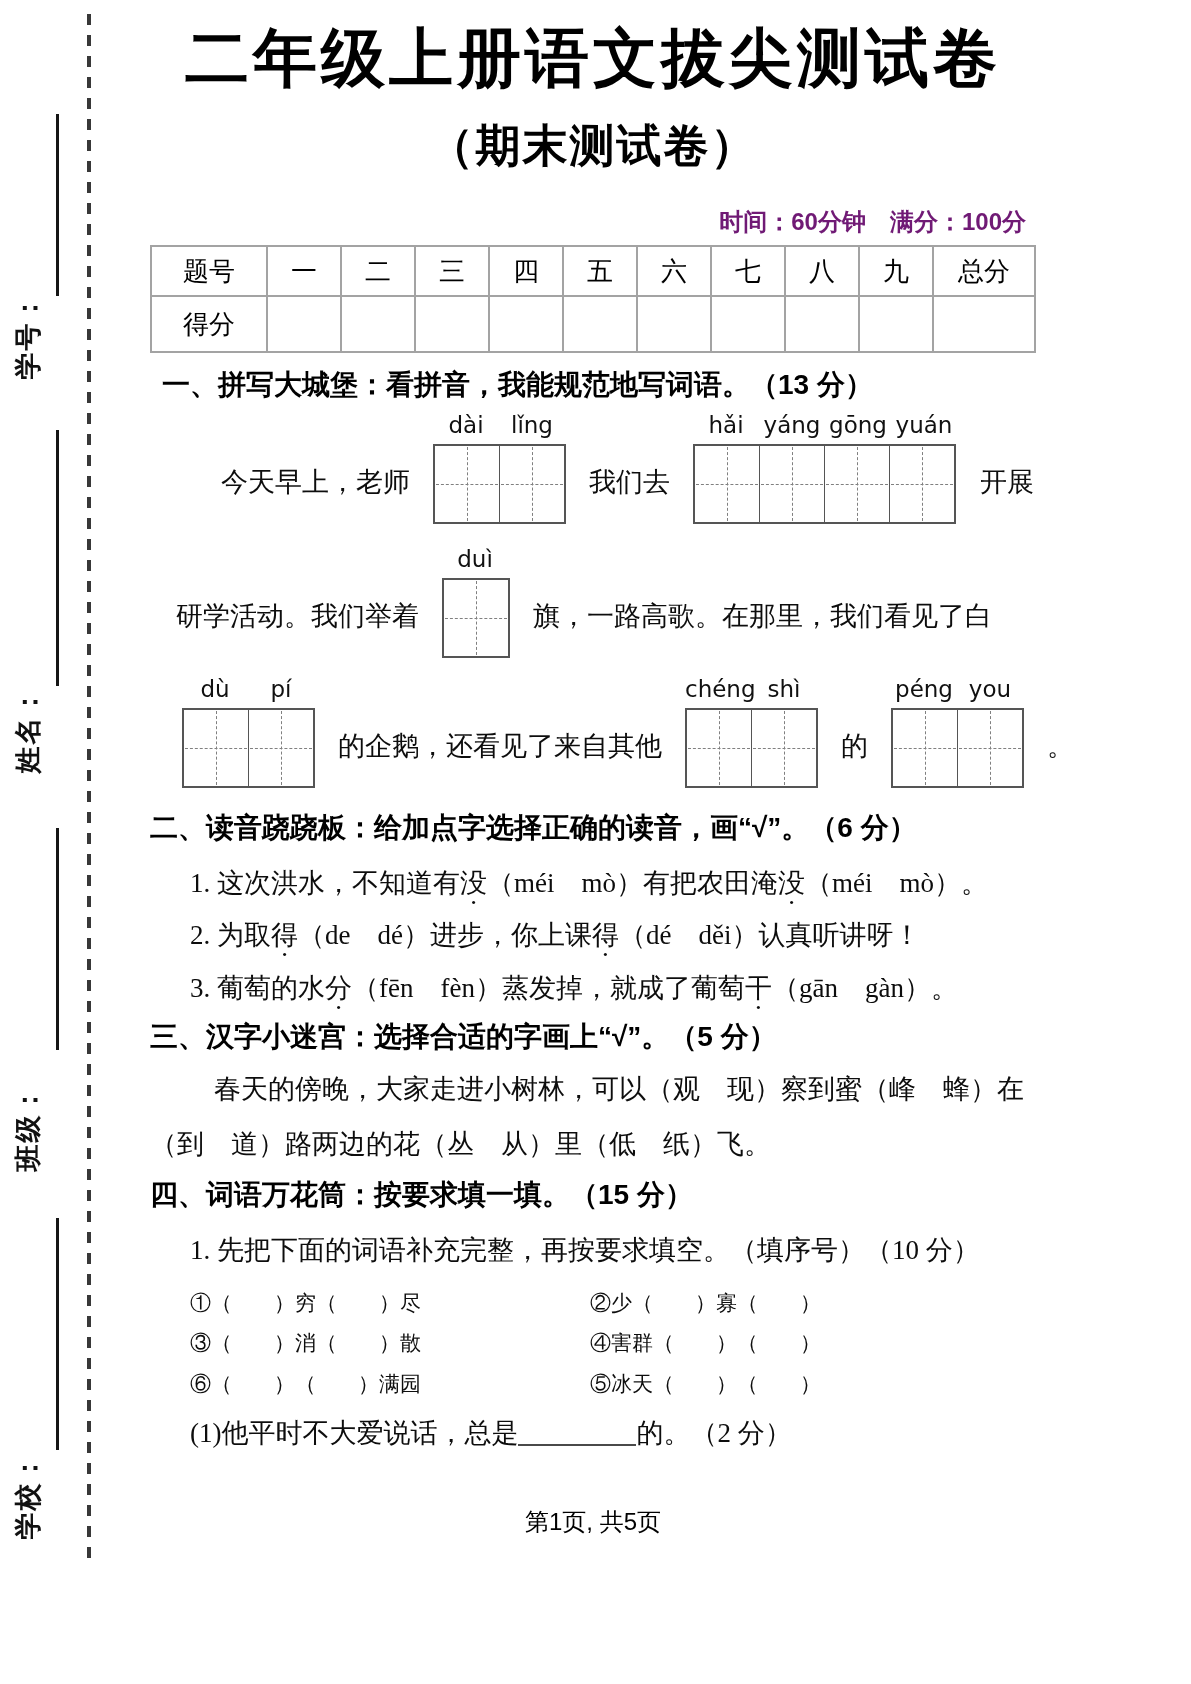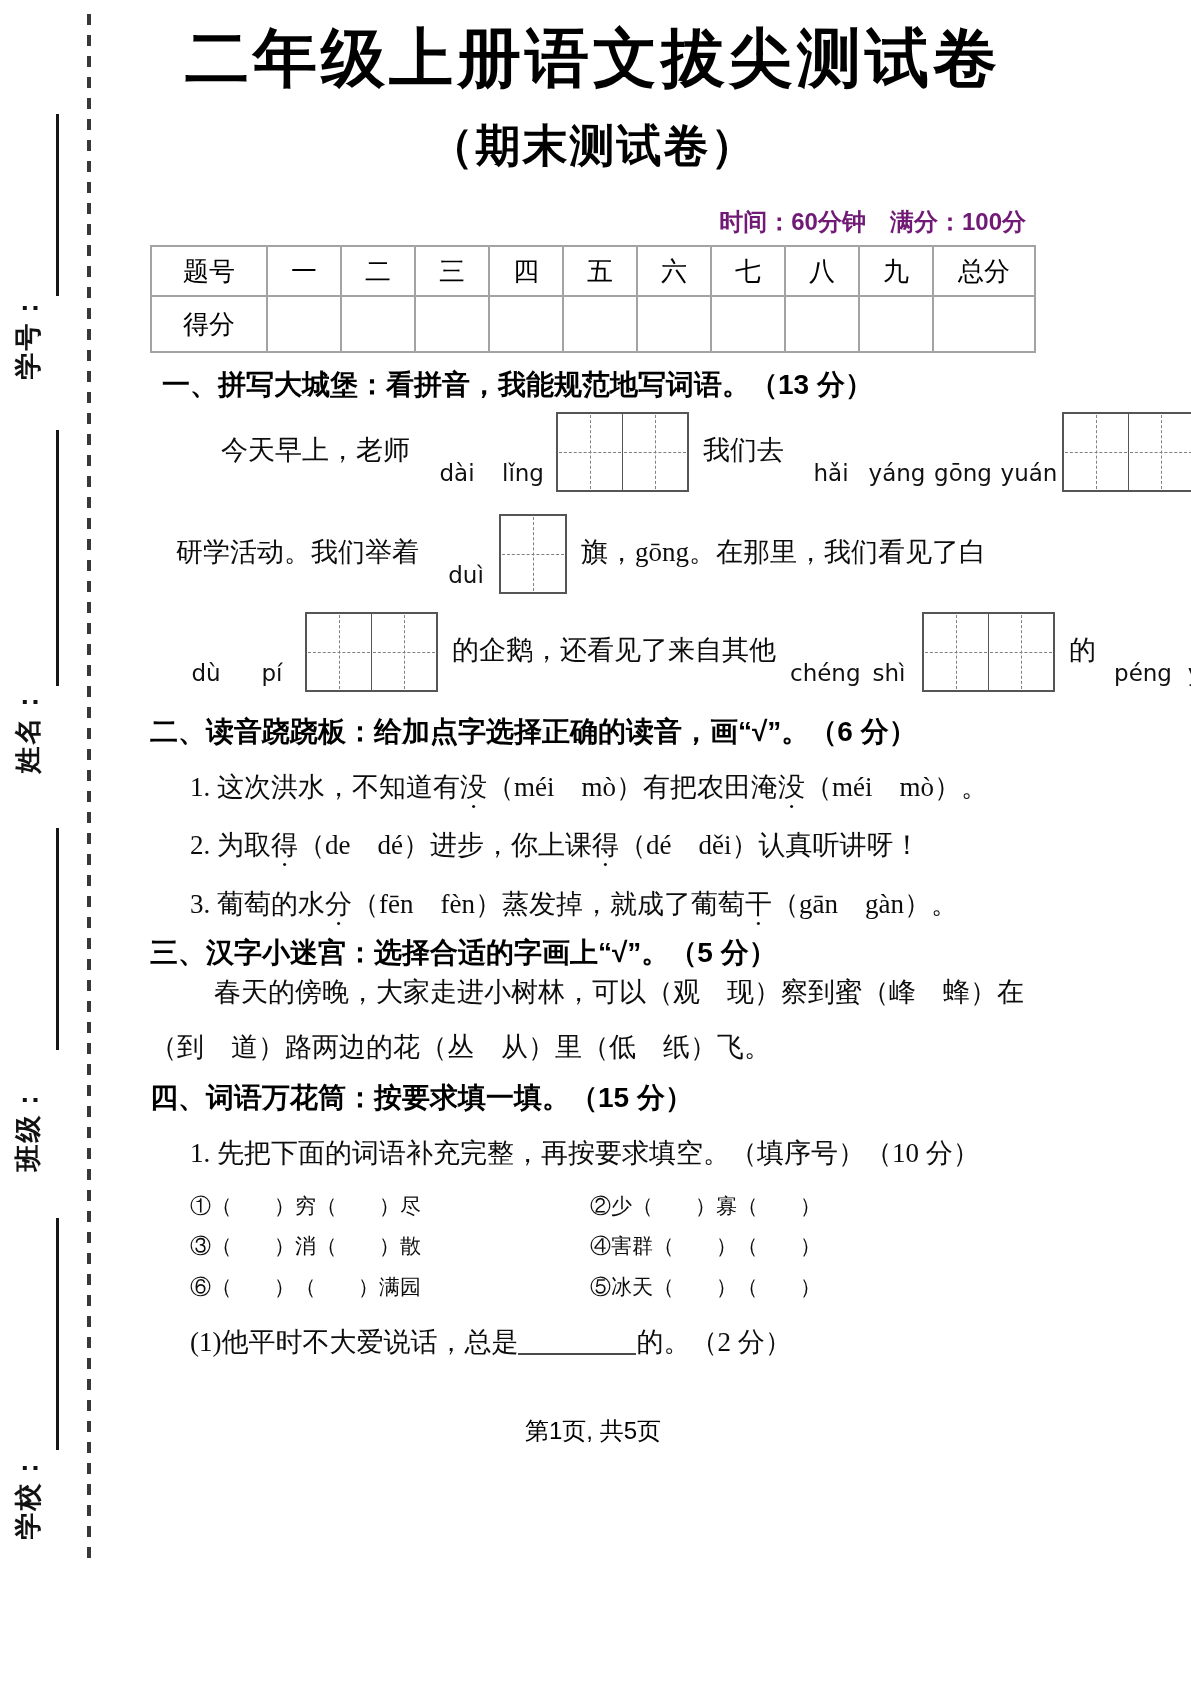--- a/index.html
+++ b/index.html
@@ -45,38 +45,38 @@
     border:2px solid #a3a3a3;text-align:center;vertical-align:middle;
     font-family:"Liberation Sans","DejaVu Sans",sans-serif;font-weight:500;font-size:26px;color:#000;
   }
   .score-table tr.hdr td{height:46px}
   .score-table tr.scr td{height:52px}
   
   .sec-h{
     font-family:"Liberation Sans","DejaVu Sans",sans-serif;font-weight:700;
     font-size:28px;line-height:1.3;color:#000;
   }
-  .h1{margin:14px 12px 0}.h2{margin:22px 0 0}.h3{margin:14px 0 4px}.h4{margin:16px 0 0}
+  .h1{margin:14px 12px 0}.h2{margin:22px 0 0}.h3{margin:14px 0 17px}.h4{margin:16px 0 0}
   
   .pline{display:flex;align-items:flex-end}
   .pl1{margin:8px 0 0 65px}
   .pl2{margin:22px 0 0 20px}
   .pl3{margin:18px 0 0 15px}
   .ptext{font-size:27px;line-height:1.3;padding-bottom:24px;white-space:nowrap;margin:0 6px}
-  .pgrid{display:flex;flex-direction:row;align-items:flex-end;margin:0 8px}
+  .pgrid{display:flex;flex-direction:column;align-items:flex-start;margin:0 17px}
   .prow{display:flex;justify-content:center;font-family:"DejaVu Sans",sans-serif;font-size:23px;height:32px;color:#111}
   .psyl{width:66px;text-align:center;white-space:nowrap}
   .cellrow{display:flex;border:2px solid #555;background:#fff}
   .cell{width:64px;height:76px;border-right:1.5px solid #555;position:relative}
   .cell:last-child{border-right:none}
   .cell::before{content:"";position:absolute;left:50%;top:1px;bottom:1px;border-left:1.5px dashed #808080}
   .cell::after{content:"";position:absolute;top:50%;left:1px;right:1px;border-top:1.5px dashed #808080}
   
   .item{font-size:27px;line-height:1.27;margin:20px 0 0 40px}
-  .i2{margin-top:24px}
+  .i2{margin-top:18px}
   .para{font-size:27px;line-height:1.27;margin:20px 0 0}
   .p1{margin-top:2px;text-indent:64px}
   .p2{margin-top:20px}
   .dotchar{position:relative;display:inline-block}
   .dotchar::after{
     content:"•";position:absolute;left:50%;transform:translateX(-50%);
     bottom:-0.68em;font-size:0.5em;line-height:1;
   }
   .blank{display:inline-block;width:118px;border-bottom:2px solid #4a4a4a;height:1.05em;vertical-align:baseline}
   .idioms{
@@ -183,21 +183,21 @@
   <div class="pline pl2">
     <span class="ptext">研学活动。我们举着</span>
     <span class="pgrid">
         <span class="prow">
           <span class="psyl">duì</span>
         </span>
         <span class="cellrow">
           <span class="cell"></span>
         </span>
       </span>
-    <span class="ptext">旗，gōng。在那里，我们看见了白</span>
+    <span class="ptext">旗，一路高歌。在那里，我们看见了白</span>
   </div>
 
   <div class="pline pl3">
     <span class="pgrid">
         <span class="prow">
           <span class="psyl">dù</span>
           <span class="psyl">pí</span>
         </span>
         <span class="cellrow">
           <span class="cell"></span>

